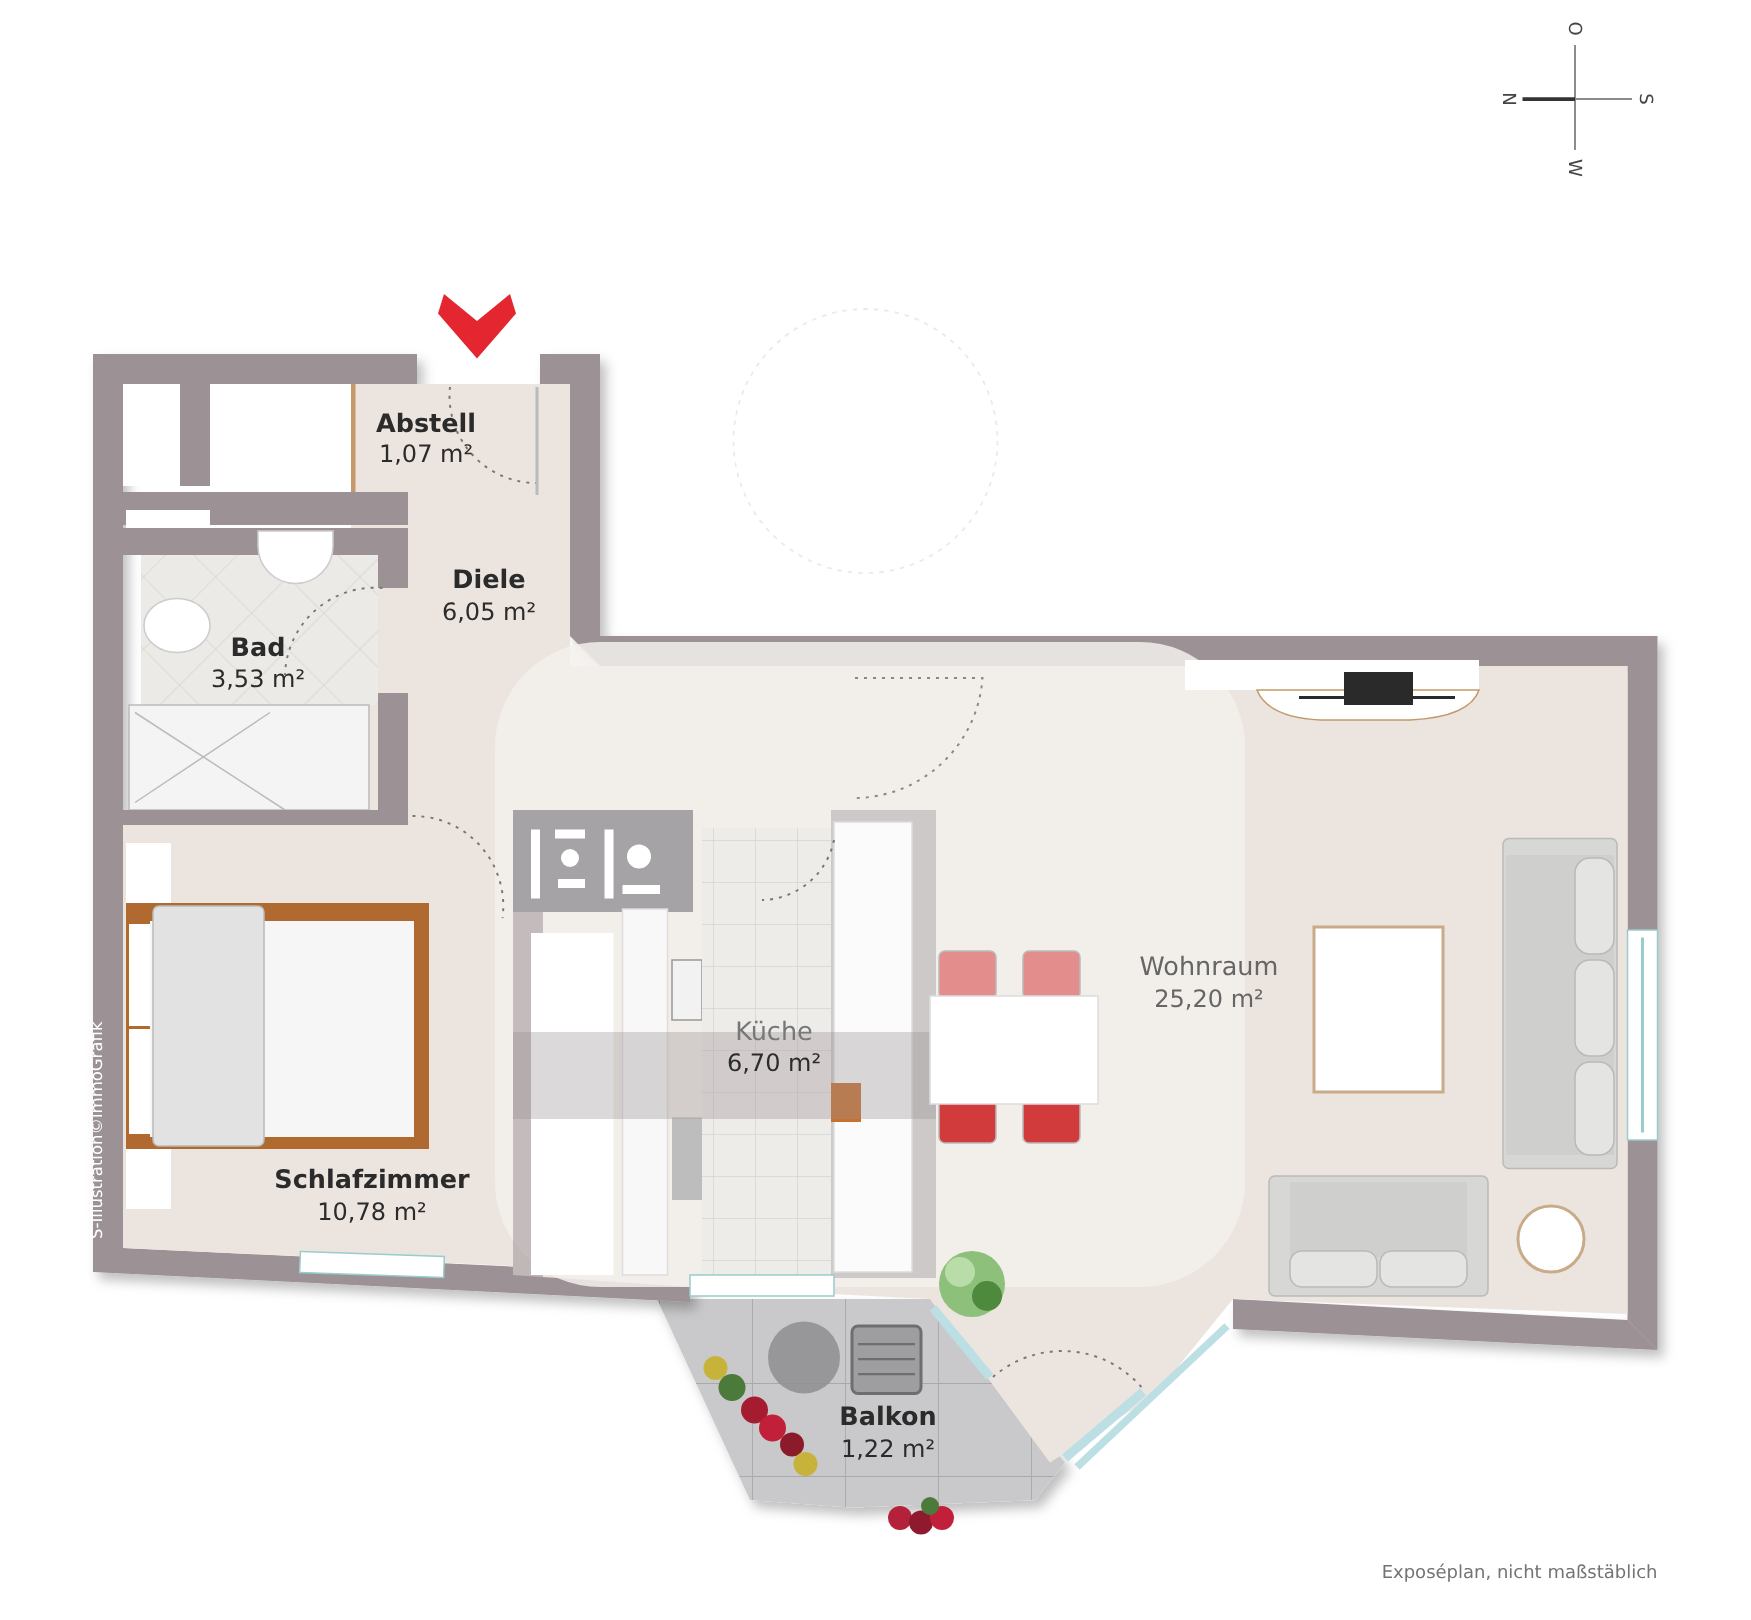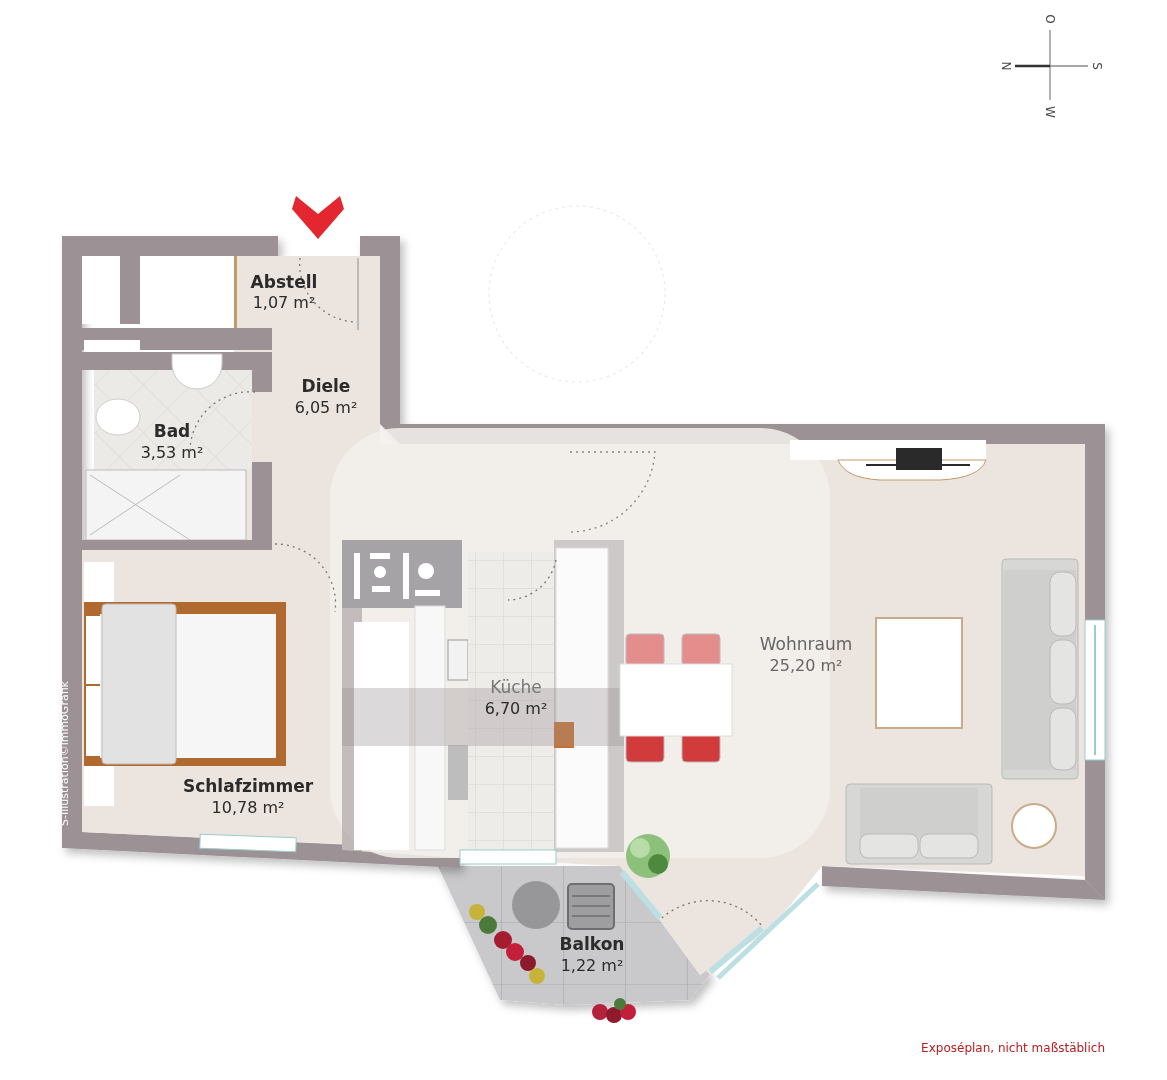--- a/index.html
+++ b/index.html
@@ -2,21 +2,21 @@
 <html><head>
   <meta charset="utf-8">
   <style>
     html, body { margin: 0; padding: 0; background: #ffffff; }
     body { width: 1167px; height: 1080px; position: relative; overflow: hidden; font-family: "DejaVu Sans", sans-serif; }
     #plan { position: absolute; left: 0; top: 0; width: 1167px; height: 1080px; }
     .room-label { font-family: "DejaVu Sans", sans-serif; font-size: 17px; fill: #2b2b2b; text-anchor: middle; }
     .room-label.bold { font-weight: bold; }
     .room-area { font-family: "DejaVu Sans", sans-serif; font-size: 16px; fill: #2b2b2b; text-anchor: middle; }
     .compass-txt { font-family: "DejaVu Sans", sans-serif; font-size: 12px; fill: #444; text-anchor: middle; }
-    .overlay-txt { position: absolute; font-family: "DejaVu Sans", sans-serif; color: #b91c1c; }
+    .overlay-txt { position: absolute; font-family: "DejaVu Sans", sans-serif; color: #737373; }
     #footer-note { right: 62px; top: 1041px; font-size: 12px; }
     #credit { left: 58px; top: 826px; font-size: 11px; color: #ffffff; transform: rotate(-90deg); transform-origin: left top; white-space: nowrap; }
   </style>
 </head>
 <body>
 
 <svg id="plan" viewBox="0 0 1167 1080" xmlns="http://www.w3.org/2000/svg">
   <defs>
     <pattern id="tiles" width="34" height="34" patternUnits="userSpaceOnUse" patternTransform="rotate(45)">
       <rect width="34" height="34" fill="#ebeae6"></rect>

